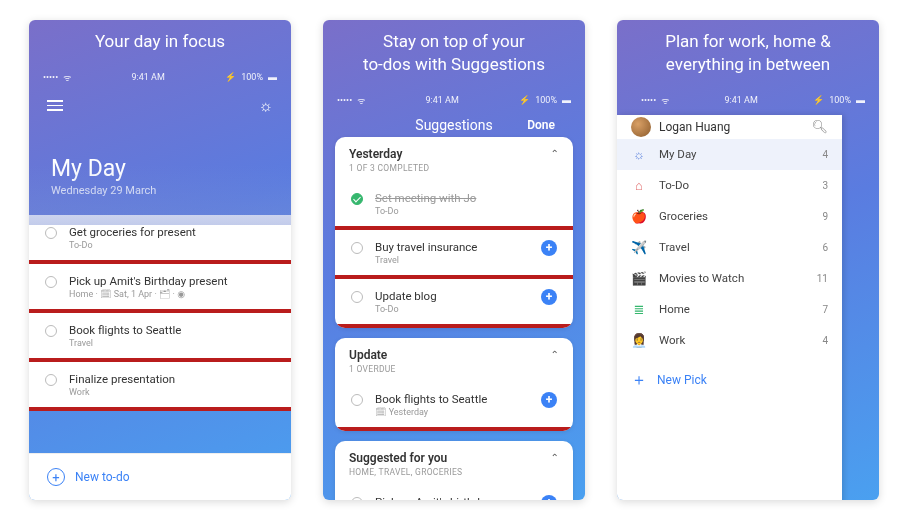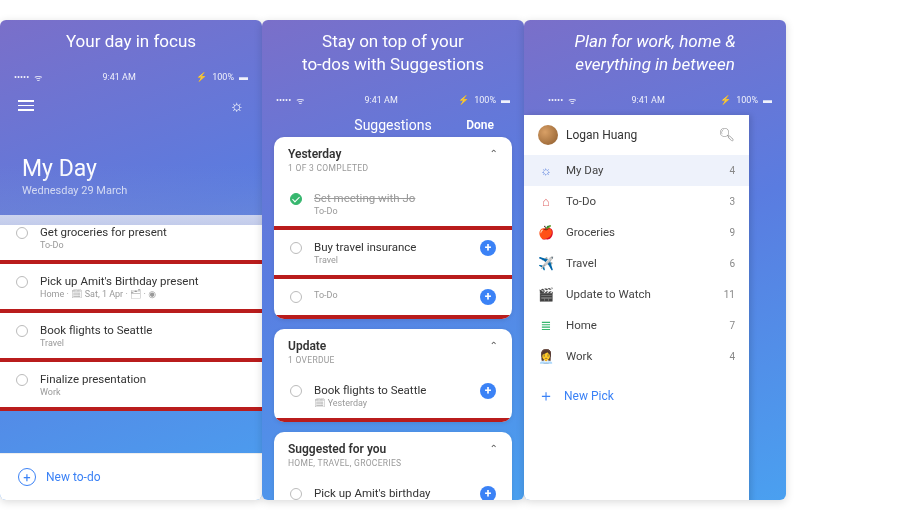--- a/index.html
+++ b/index.html
@@ -1,17 +1,17 @@
 <!DOCTYPE html>
 <html><head>
 <meta charset="utf-8">
 <style>
 * { margin: 0; padding: 0; box-sizing: border-box; font-family: -apple-system, BlinkMacSystemFont, "Segoe UI", Roboto, sans-serif; }
 body { background: #fff; padding: 20px 0; }
-.gallery { display: flex; }
+.gallery { display: flex; gap: 32px; justify-content: center; }
 .phone { width: 262px; height: 480px; background: linear-gradient(160deg, #7a6fc9 0%, #5a7ce0 45%, #4aa0f0 100%); border-radius: 6px; position: relative; overflow: hidden; box-shadow: 0 2px 8px rgba(0,0,0,0.15); }
 .phone-title { color: #fff; text-align: center; font-size: 17px; font-weight: 400; padding: 10px 18px 14px; line-height: 1.35; }
 
 .statusbar { display: flex; justify-content: space-between; align-items: center; padding: 4px 14px; font-size: 9px; color: rgba(255,255,255,0.9); }
 .statusbar .sl, .statusbar .sr { display: flex; align-items: center; gap: 5px; }
 
 
 .p1-header { display: flex; justify-content: space-between; align-items: center; padding: 8px 18px; }
 .p1-hamburger { display: flex; flex-direction: column; gap: 3px; }
 .p1-hamburger span { width: 16px; height: 1.5px; background: #fff; }
@@ -39,21 +39,21 @@
 .p2-header .title { color:#fff; font-size:14px; }
 .p2-header .done { position:absolute; right:30px; color:#fff; font-size:12px; font-weight:600; }
 .card { background:#fff; margin:0 12px 10px; border-radius:10px; overflow:hidden; box-shadow: 0 1px 4px rgba(0,0,0,0.1); }
 .card-hdr { display:flex; justify-content:space-between; align-items:center; padding: 10px 14px 2px; }
 .card-hdr .t { font-size:12px; font-weight:600; color:#333; }
 .card-hdr .chev { font-size:10px; color:#555; }
 .card-sub { font-size:8.5px; color:#999; padding: 0 14px 8px; text-transform: uppercase; letter-spacing: 0.3px; }
 
 
 .p3-panel { background:#fff; margin:4px 0 0 0; width: 225px; box-shadow: 2px 0 6px rgba(0,0,0,0.15); height: 400px; }
-.p3-top { display:flex; justify-content:space-between; align-items:center; padding:10px 14px; }
+.p3-top { display:flex; justify-content:space-between; align-items:center; padding:2px 14px; }
 .p3-top .u { display:flex; align-items:center; gap:8px; font-size:12px; color:#333; }
 .avatar { width:20px; height:20px; border-radius:50%; background: radial-gradient(circle at 35% 35%, #d9a066, #8b5a2b); }
 .nav-item { display:flex; align-items:center; padding:8px 14px; gap:12px; font-size:11.5px; color:#444; }
 .nav-item.active { background:#eef2fb; }
 .nav-item .ico { width:16px; text-align:center; font-size:13px; }
 .nav-item .count { margin-left:auto; color:#888; font-size:10px; }
 .p3-new { display:flex; align-items:center; gap:10px; padding:14px 14px; color:#3b82f6; font-size:12px; }
 .p3-new .plusmark { font-size:16px; }
 </style>
 </head>
@@ -161,20 +161,21 @@
       <div class="circle "></div>
       <div class="task-body">
         <div class="task-title ">Buy travel insurance</div>
         <div class="task-sub">Travel</div>
       </div>
       <div class="addbtn">+</div>
     </div>
           <div class="task-item">
       <div class="circle "></div>
       <div class="task-body">
+        <div class="task-title ">Update blog</div>
         <div class="task-sub">To-Do</div>
       </div>
       <div class="addbtn">+</div>
     </div>
         </div>
         <div class="card">
           <div class="card-hdr">
       <span class="t">Update</span>
       <span class="chev">⌃</span>
     </div>
@@ -200,21 +201,21 @@
         <div class="task-title ">Pick up Amit's birthday present</div>
 
       </div>
       <div class="addbtn">+</div>
     </div>
         </div>
       </div>
   </div>
 
   <div class="phone">
-    <div class="phone-title" style="white-space:pre-line;font-style:italic;">Plan for work, home &amp;
+    <div class="phone-title" style="white-space:pre-line;">Plan for work, home &amp;
 everything in between</div>
     <div class="statusbar" style="padding-left:24px;">
       <div class="sl">
           <span>•••••</span>
           <span>ᯤ</span>
         </div>
       <div>9:41 AM</div>
       <div class="sr">
           <span>⚡</span>
           <span>100%</span>
@@ -245,21 +246,21 @@
     <span>Groceries</span>
     <span class="count">9</span>
           </div>
           <div class="nav-item">
             <span class="ico">✈️</span>
     <span>Travel</span>
     <span class="count">6</span>
           </div>
           <div class="nav-item">
             <span class="ico">🎬</span>
-    <span>Update to Watch</span>
+    <span>Movies to Watch</span>
     <span class="count">11</span>
           </div>
           <div class="nav-item">
             <span class="ico" style="color:#36b76e">≣</span>
     <span>Home</span>
     <span class="count">7</span>
           </div>
           <div class="nav-item">
             <span class="ico">👩‍💼</span>
     <span>Work</span>

